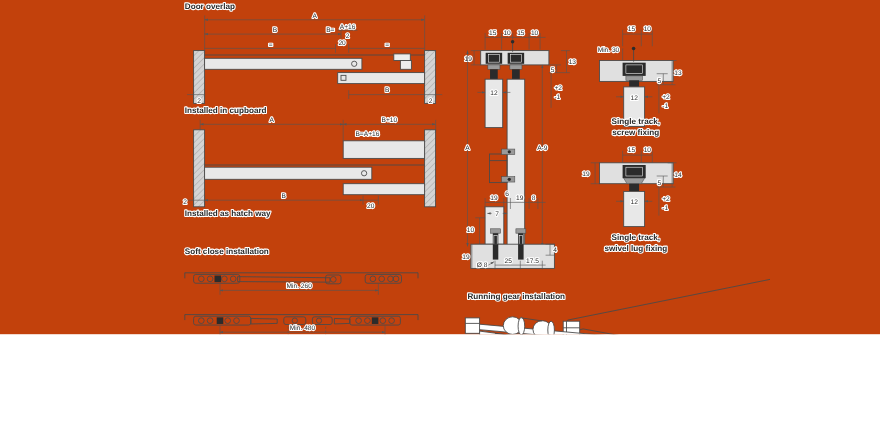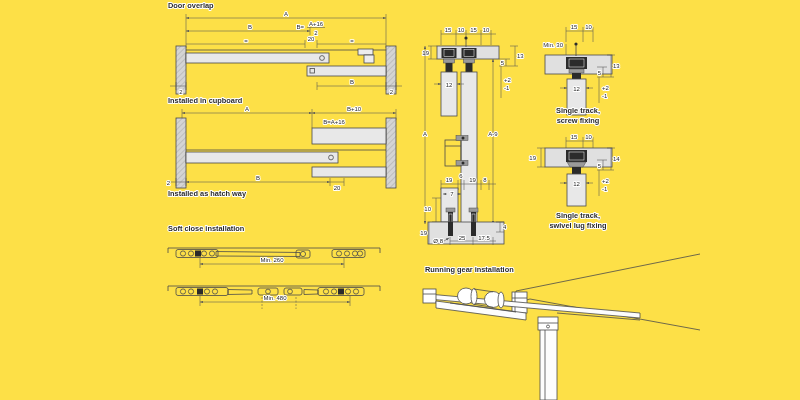--- a/index.html
+++ b/index.html
@@ -1,16 +1,16 @@
 <!DOCTYPE html>
 <html><head>
 <meta charset="utf-8">
 <style>
   html,body{margin:0;padding:0;background:#fff;}
-  .stage{position:relative;width:800px;height:400px;background:#fde047;overflow:hidden;}
+  .stage{position:relative;width:800px;height:304px;background:#c2410c;overflow:hidden;}
   svg{display:block;}
   svg text{font-family:"Liberation Sans",sans-serif;fill:#2b2b2b;}
   .t{font-size:6px;paint-order:stroke;stroke:#ffffff;stroke-width:2px;stroke-linejoin:round;}
   .tb{font-size:7.4px;font-weight:bold;paint-order:stroke;stroke:#ffffff;stroke-width:2px;stroke-linejoin:round;}
   .dim{stroke:#555;stroke-width:0.55;fill:none;}
   .ln{stroke:#4a4a4a;stroke-width:0.8;fill:none;}
   .panel{fill:#e0e0e0;stroke:#4a4a4a;stroke-width:0.8;}
   .door{fill:#e8e8e8;stroke:#4a4a4a;stroke-width:0.8;}
   .wall{fill:url(#hatch);stroke:#4a4a4a;stroke-width:0.8;}
   .dark{fill:#2b2b2b;stroke:none;}

